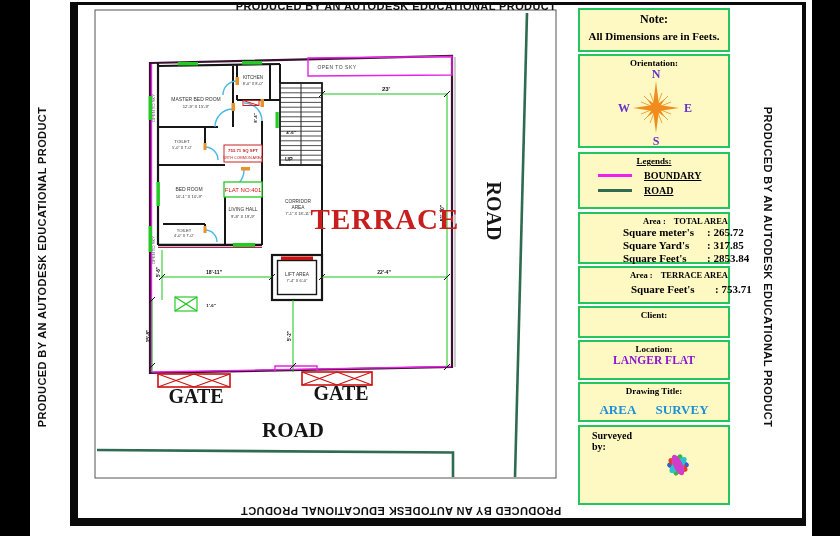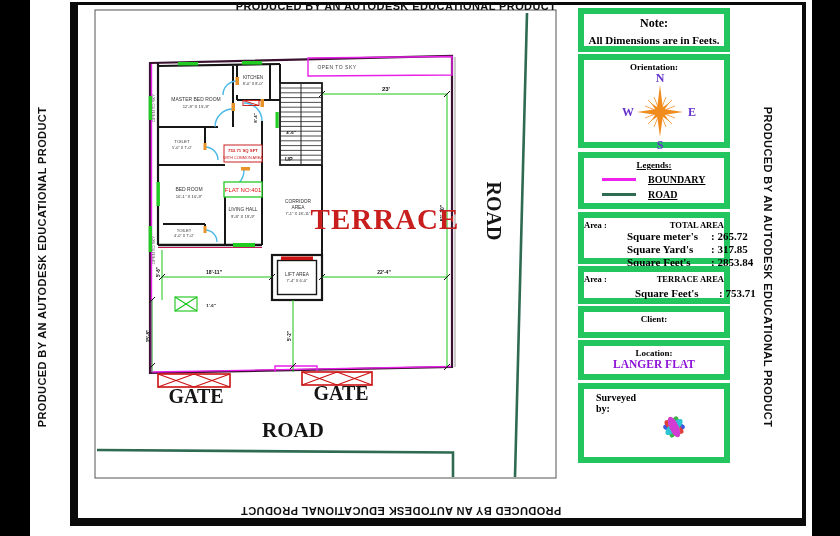--- a/index.html
+++ b/index.html
@@ -10,34 +10,34 @@
     border-style:solid;border-color:#0a0a0a;border-width:3px 4px 8px 8px;}
   .wm{position:absolute;width:342px;height:14px;font:bold 11px "Liberation Sans",sans-serif;
     color:#101010;text-align:center;letter-spacing:.4px;white-space:nowrap;}
   #wm-top{left:225px;top:0px;}
   #wm-bottom{left:230px;top:503px;transform:rotate(180deg);}
   #wm-left{left:-128px;top:260px;transform:rotate(-90deg);}
   #wm-right{left:596px;top:260px;transform:rotate(90deg);}
   #plansvg{position:absolute;left:0;top:0;}
   
   #tblock{position:absolute;left:578px;top:8px;width:152px;}
-  .sec{box-sizing:border-box;border:6px solid #22c55e;background:#ffffff;position:relative;}
+  .sec{box-sizing:border-box;border:2px solid #22c55e;background:#fef9c3;position:relative;}
   .hdr{font:bold 10px "Liberation Serif",serif;text-align:center;margin-top:1px;color:#000;}
   .hdr-sm{font:bold 9px "Liberation Serif",serif;text-align:center;margin-top:2px;color:#000;}
   #sec-note{height:44px;}
   #sec-note .hdr{font-size:12px;margin-top:2px;}
   #note-body{font:bold 11px "Liberation Serif",serif;text-align:center;margin-top:3px;}
   #sec-orient{height:94px;margin-top:2px;}
   #sec-legend{height:57px;margin-top:4px;text-decoration:underline;}
   .leg-row{display:flex;align-items:center;margin:4px 0 0 18px;}
   .leg-swatch{display:inline-block;width:34px;height:3px;margin-right:12px;}
   .leg-lab{font:bold 10px "Liberation Serif",serif;color:#000;}
   #sec-total{height:52px;margin-top:3px;}
   #sec-terr{height:38px;margin-top:2px;}
-  .arhead{display:flex;justify-content:space-between;font:bold 8.5px "Liberation Serif",serif;margin-top:2px;}
+  .arhead{display:flex;justify-content:flex-end;gap:8px;font:bold 8.5px "Liberation Serif",serif;margin-top:2px;}
   .arow{font:bold 11px "Liberation Serif",serif;line-height:13px;padding-left:4px;white-space:nowrap;margin-left:39px;}
   .arow .lab{display:inline-block;width:84px;}
   #sec-client{height:32px;margin-top:2px;}
   #sec-loc{height:40px;margin-top:2px;}
   .loc-line{font:bold 11.5px "Liberation Serif",serif;color:#8c12d8;text-align:center;line-height:13px;}
   #sec-title{height:40px;margin-top:2px;}
   .dtitle{font:bold 13px "Liberation Serif",serif;color:#1b8fd8;text-align:center;margin-top:6px;}
   .dtitle span{margin:0 8px;}
   #sec-surv{height:80px;margin-top:3px;}
   .surv-hdr{font:bold 10px "Liberation Serif",serif;margin:3px 0 0 12px;line-height:11px;}
@@ -325,20 +325,27 @@
 
     <div class="sec" id="sec-client">
       <div class="hdr-sm">Client:</div>
     </div>
 
     <div class="sec" id="sec-loc">
       <div class="hdr-sm">Location:</div>
       <div class="loc-line">LANGER FLAT</div>
     </div>
 
+    <div class="sec" id="sec-title">
+      <div class="hdr-sm">Drawing Title:</div>
+      <div class="dtitle">
+        <span>AREA</span>
+        <span>SURVEY</span>
+      </div>
+    </div>
 
     <div class="sec" id="sec-surv">
       <div class="surv-hdr">
         <div>Surveyed</div>
         <div>by:</div>
       </div>
       <svg id="survlogo" width="44" height="40" viewBox="0 0 44 40">
         <g transform="translate(22,20)" opacity="0.88">
           <ellipse rx="11" ry="4.5" fill="#2244dd" transform="rotate(0)"></ellipse>
           <ellipse rx="11" ry="4.5" fill="#dd2222" transform="rotate(32)"></ellipse>

